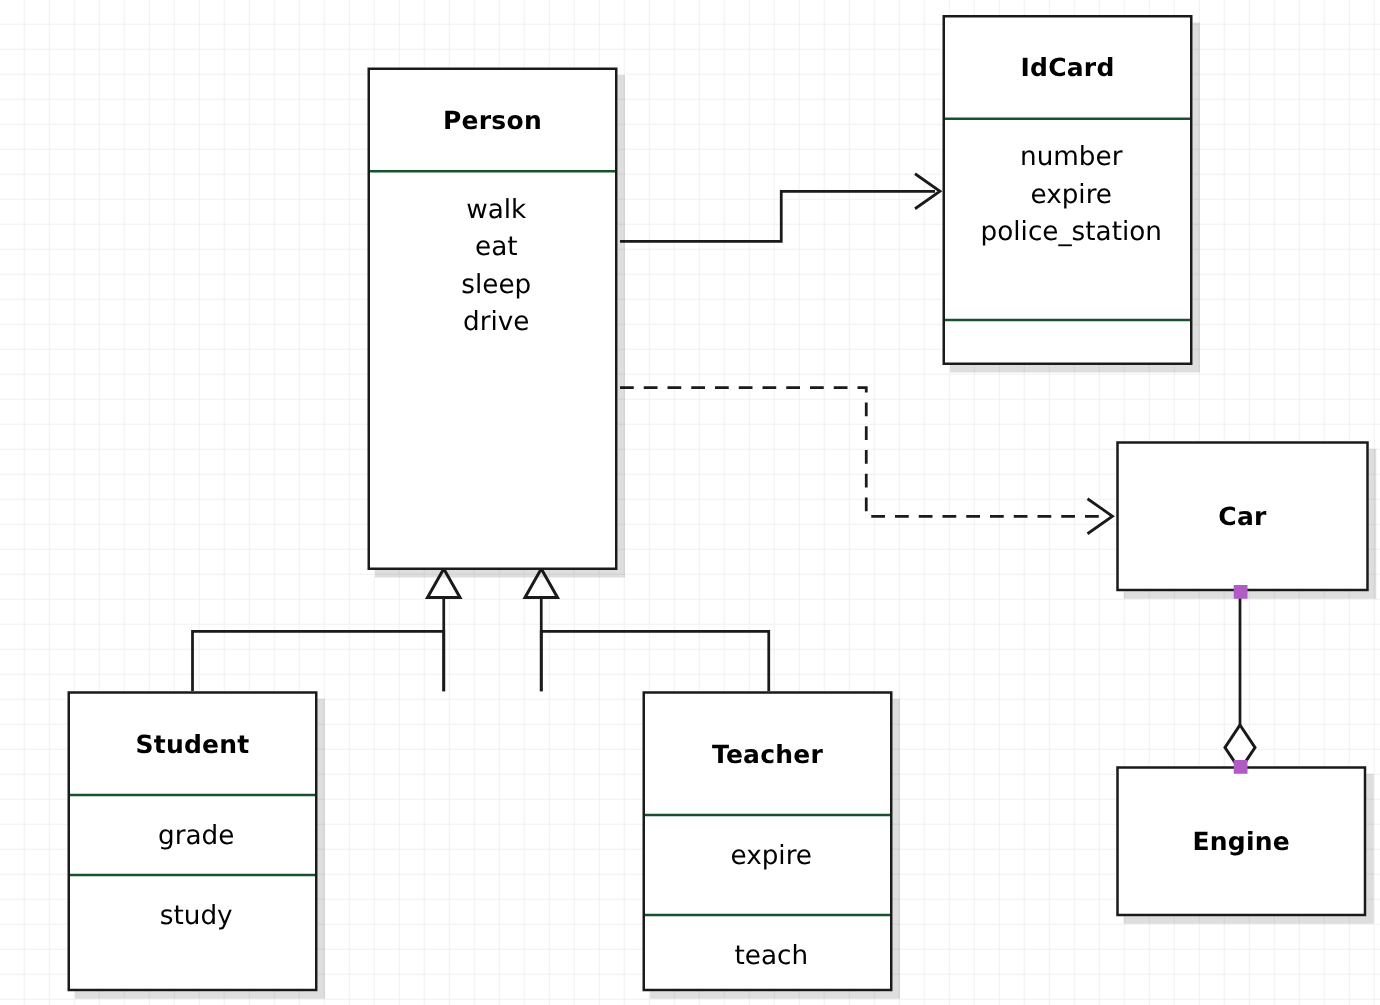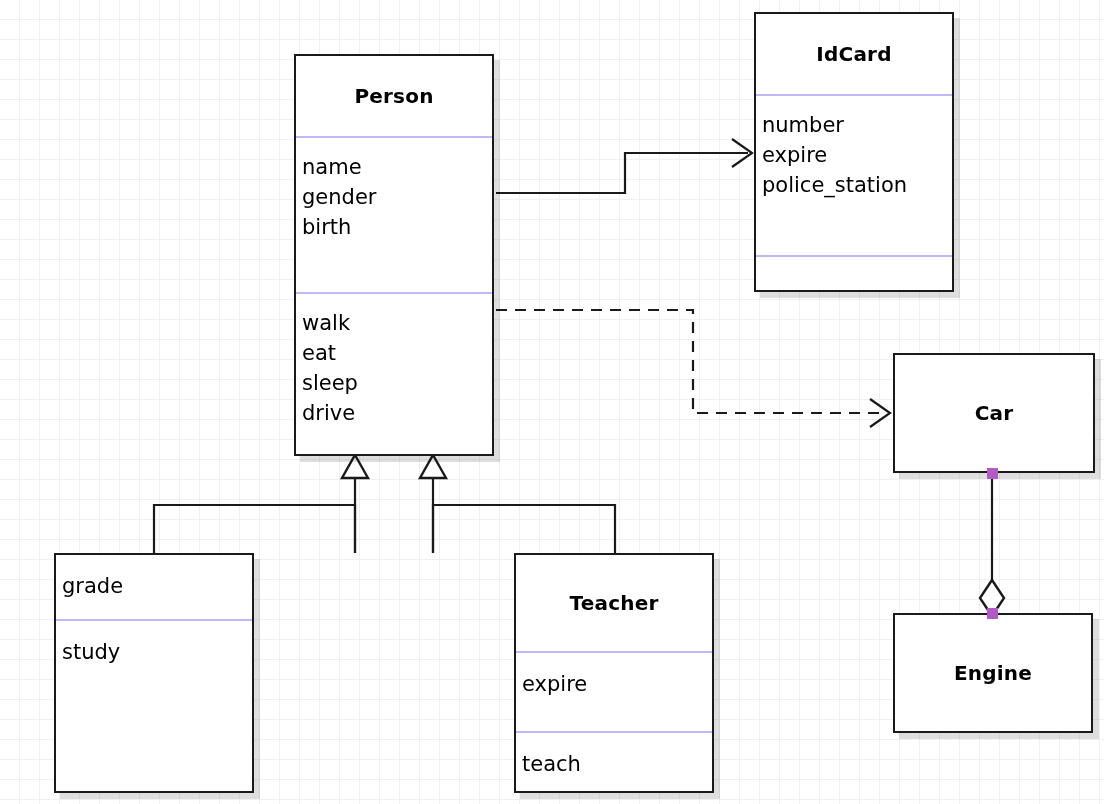--- a/index.html
+++ b/index.html
@@ -68,21 +68,22 @@
     background: #ffffff;
     border: 2px solid #1a1a1a;
     box-shadow: 6px 6px 0 0 rgba(0,0,0,0.13);
   }
   .uml-compartment {
     box-sizing: border-box;
     position: relative;
     overflow: hidden;
   }
   .uml-compartment + .uml-compartment {
-    border-top: 2px solid #c4b5fd;
+    border-top: 2px solid #14532d;
+    text-align: center;
   }
   .uml-title {
     display: flex;
     align-items: center;
     justify-content: center;
     font-weight: bold;
     font-size: 20px;
     color: #000000;
     letter-spacing: 0.2px;
   }
@@ -146,44 +147,40 @@
     </g>
 
     <g>
       <path class="edge" d="M 992 473 L 992 580"></path>
       <path class="arrow-hollow" d="M 992 580 L 1004 598 L 992 616 L 980 598 Z"></path>
     </g>
   </svg>
 
   <div class="uml-class" style="left:294px; top:54px; width:200px; height:402px;">
     <div class="uml-compartment uml-title" style="height:80px;">Person</div>
-    <div class="uml-compartment uml-members" style="height:156px;">
-      <div class="uml-member">name</div>
-      <div class="uml-member">gender</div>
-      <div class="uml-member">birth</div>
-    </div>
     <div class="uml-compartment uml-members" style="height:162px;">
       <div class="uml-member">walk</div>
       <div class="uml-member">eat</div>
       <div class="uml-member">sleep</div>
       <div class="uml-member">drive</div>
     </div>
   </div>
 
   <div class="uml-class" style="left:754px; top:12px; width:200px; height:280px;">
     <div class="uml-compartment uml-title" style="height:80px;border-radius:26px;">IdCard</div>
     <div class="uml-compartment uml-members" style="height:161px;">
       <div class="uml-member">number</div>
       <div class="uml-member">expire</div>
       <div class="uml-member">police_station</div>
     </div>
     <div class="uml-compartment uml-empty" style="height:39px;"></div>
   </div>
 
   <div class="uml-class" style="left:54px; top:553px; width:200px; height:240px;">
+    <div class="uml-compartment uml-title" style="height:80px;">Student</div>
     <div class="uml-compartment uml-members tight" style="height:64px;">
       <div class="uml-member">grade</div>
     </div>
     <div class="uml-compartment uml-members tight" style="height:80px;">
       <div class="uml-member">study</div>
     </div>
   </div>
 
   <div class="uml-class" style="left:514px; top:553px; width:200px; height:240px;">
     <div class="uml-compartment uml-title" style="height:96px;">Teacher</div>

